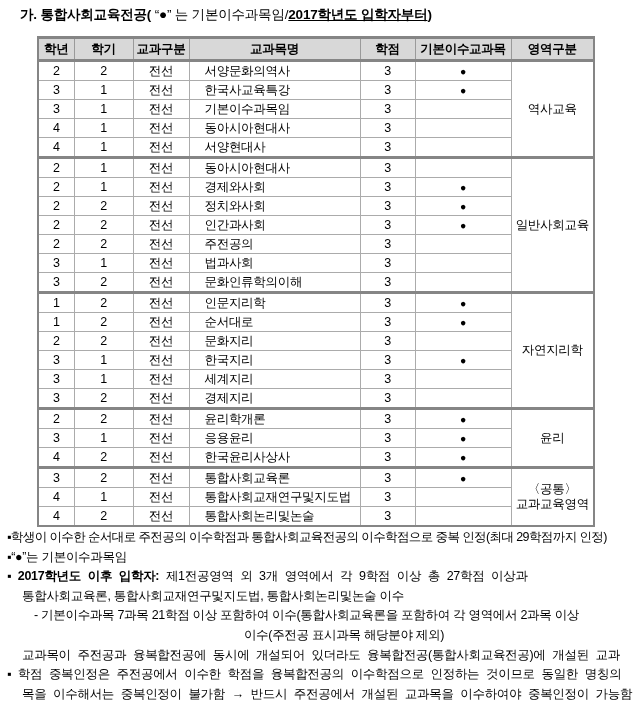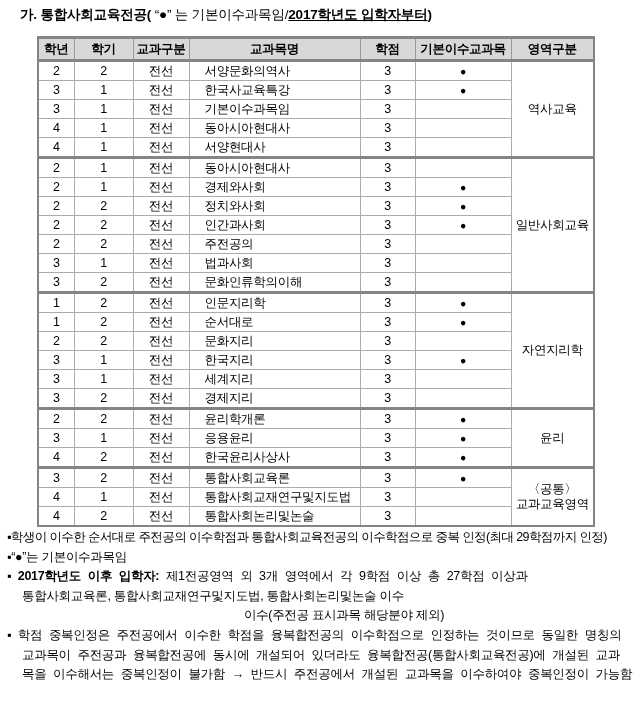--- a/index.html
+++ b/index.html
@@ -266,17 +266,18 @@
         <td class="dot"></td>
       </tr>
     </tbody>
 </table>
 
 <div class="fns">
     <div class="fn i0 tight"><span>▪학생이 이수한 순서대로 주전공의 이수학점과 통합사회교육전공의 이수학점으로 중복 인정(최대 29학점까지 인정)</span></div>
     <div class="fn i0"><span>▪“●”는 기본이수과목임</span></div>
     <div class="fn i0 wide"><span>▪ </span><span class="b">2017학년도 이후 입학자:</span><span> 제1전공영역 외 3개 영역에서 각 9학점 이상 총 27학점 이상과</span></div>
     <div class="fn i1"><span>통합사회교육론, 통합사회교재연구및지도법, 통합사회논리및논술 이수</span></div>
+    <div class="fn i2"><span>- 기본이수과목 7과목 21학점 이상 포함하여 이수(통합사회교육론을 포함하여 각 영역에서 2과목 이상</span></div>
     <div class="fn i3"><span>이수(주전공 표시과목 해당분야 제외)</span></div>
+    <div class="fn i1 wide"><span>교과목이 주전공과 융복합전공에 동시에 개설되어 있더라도 융복합전공(통합사회교육전공)에 개설된 교과</span></div>
     <div class="fn i0 wide"><span>▪ 학점 중복인정은 주전공에서 이수한 학점을 융복합전공의 이수학점으로 인정하는 것이므로 동일한 명칭의</span></div>
-    <div class="fn i1 wide"><span>교과목이 주전공과 융복합전공에 동시에 개설되어 있더라도 융복합전공(통합사회교육전공)에 개설된 교과</span></div>
     <div class="fn i1 wide"><span>목을 이수해서는 중복인정이 불가함 → 반드시 주전공에서 개설된 교과목을 이수하여야 중복인정이 가능함</span></div>
   </div>
 
 </body></html>

